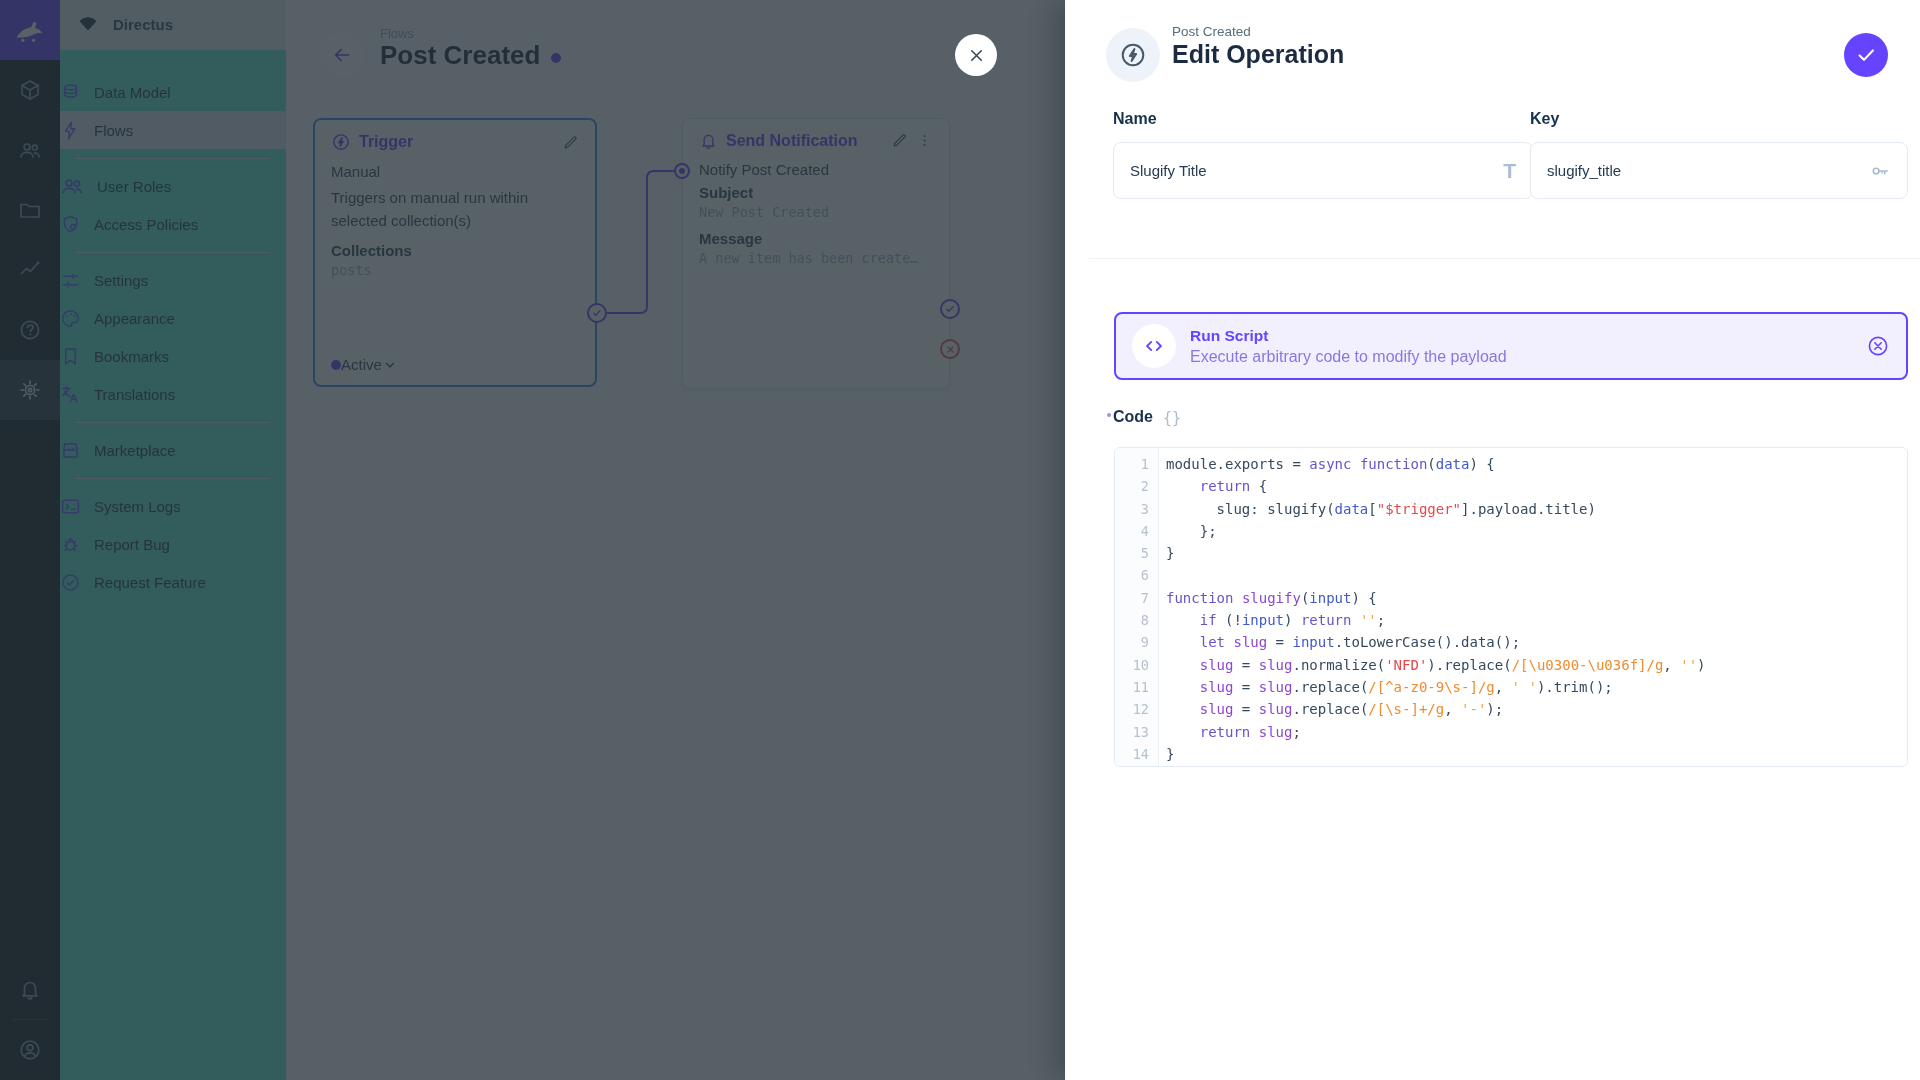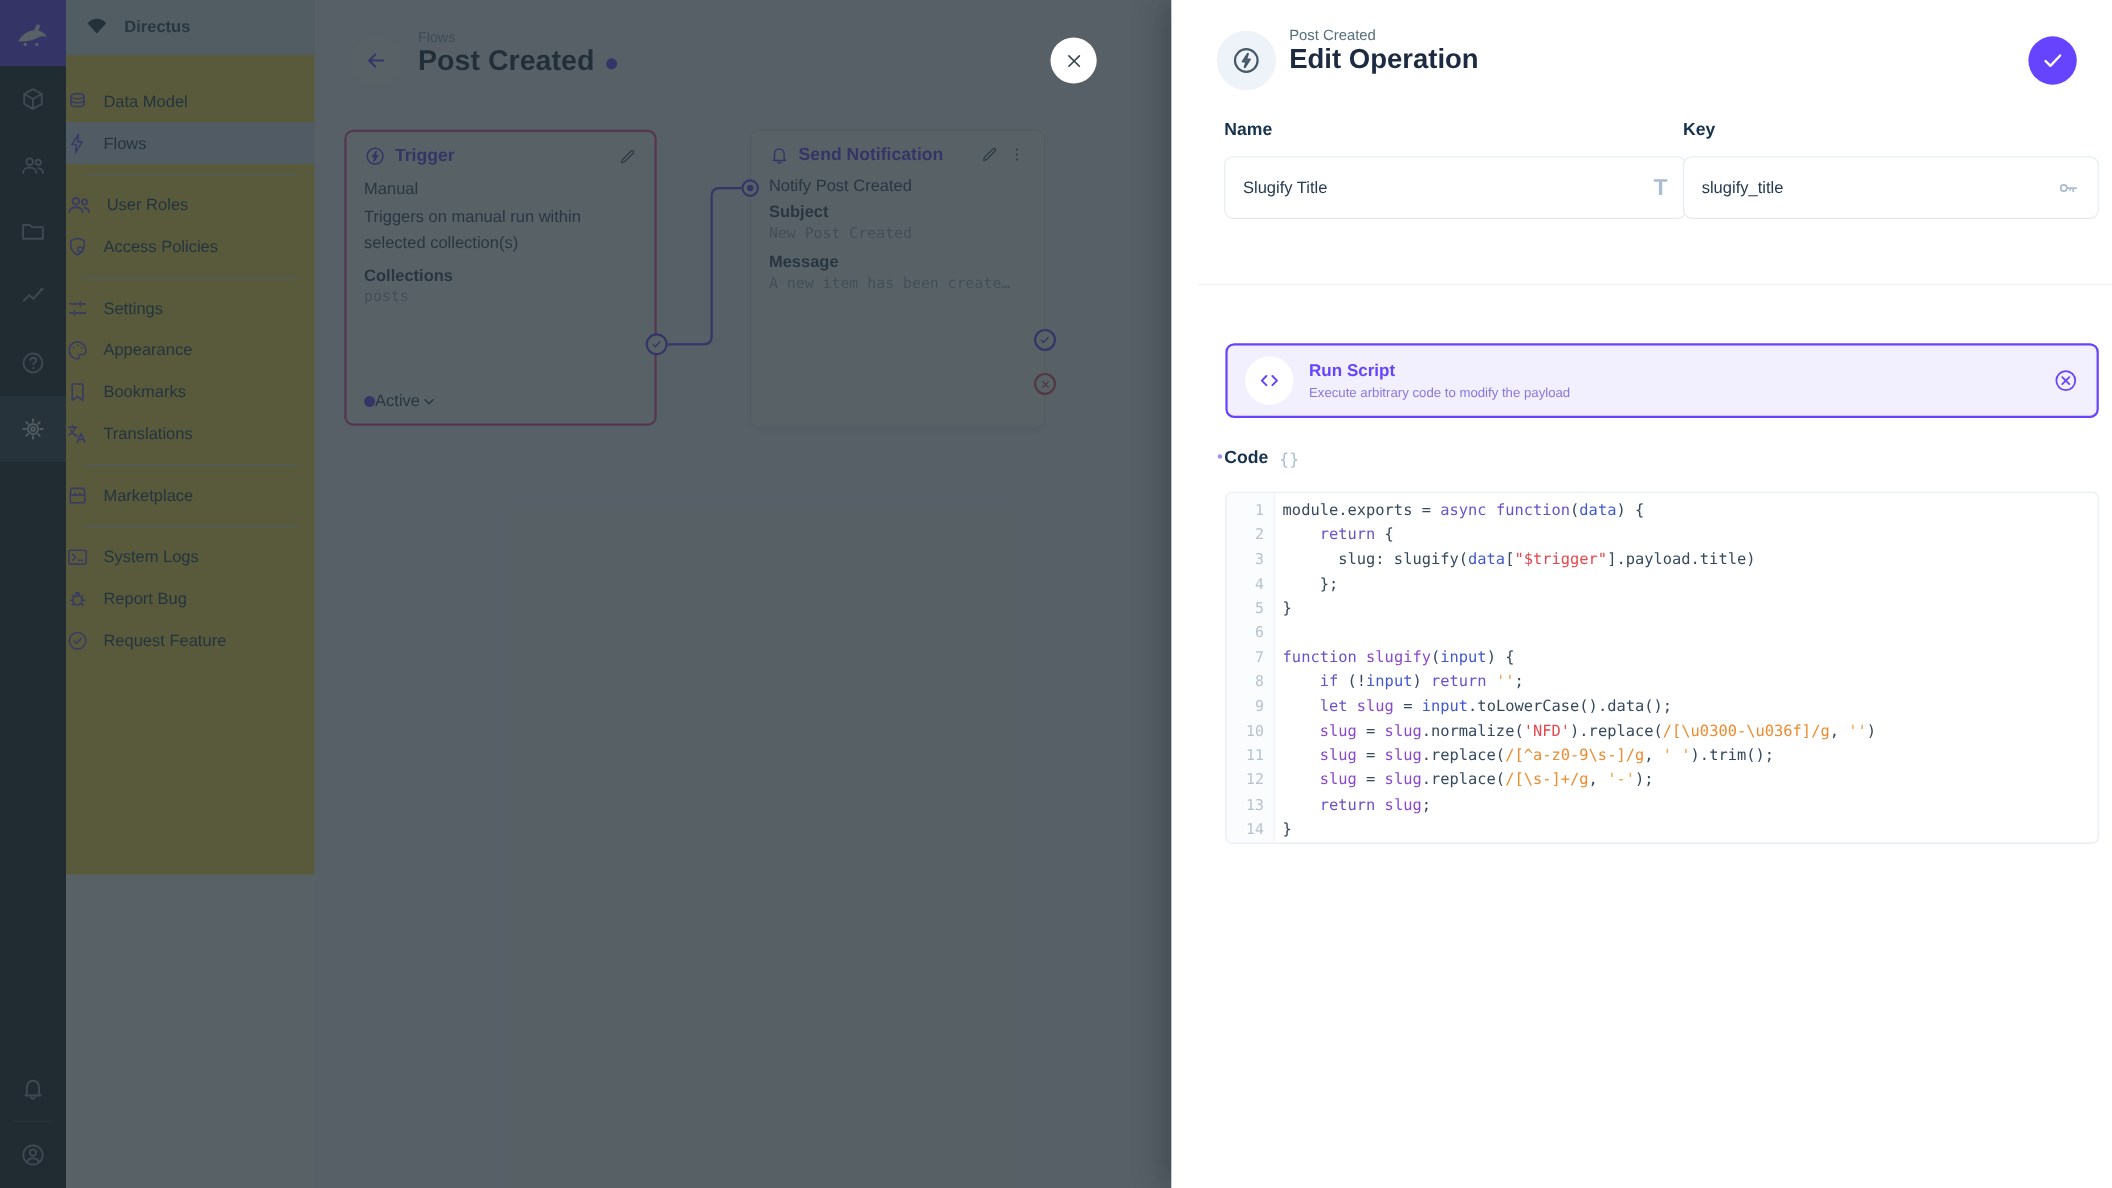--- a/index.html
+++ b/index.html
@@ -9,38 +9,38 @@
   
   .module-bar { position:absolute; left:0; top:0; width:60px; height:1080px; background:#151b22; z-index:10; }
   .logo-tile { width:60px; height:60px; background:#6644FF; display:flex; align-items:center; justify-content:center; }
   .mod-btn { width:60px; height:60px; display:flex; align-items:center; justify-content:center; color:#8b9bab; }
   .mod-btn.active { background:#2d3842; color:#dfe7ee; }
   .mod-bottom { position:absolute; bottom:0; left:0; width:60px; }
   .mod-divider { height:1px; background:#2b353f; margin:0 12px; }
   .icon svg { display:block; }
 
   
-  .nav { position:absolute; left:60px; top:0; width:226px; height:795px; background:#fde047; z-index:10; }
+  .nav { position:absolute; left:60px; top:0; width:226px; height:1080px; background:#5eead4; z-index:10; }
   .project-header { height:50px; background:#e4eaf1; border-bottom:1px solid #dbe3ec; display:flex; align-items:center; gap:13px; padding:0 16px; color:#34495c; font-size:15px; font-weight:bold; }
   .nav-list { padding-top:23px; }
   .nav-item { height:38px; display:flex; align-items:center; gap:13px; font-size:15px; color:#243b53; }
   .nav-item .icon { color:#6644FF; opacity:.85; }
   .nav-item.active { background:#e1e6f2; }
   .nav-divider-block { height:18px; display:flex; align-items:center; }
   .nav-divider-block div { height:1px; background:#dde4ed; flex:1; margin:0 16px; }
 
   
   .canvas { position:absolute; left:286px; top:0; width:779px; height:1080px; background:#f8fafc; z-index:10; }
   .back-btn { position:absolute; left:34px; top:33px; width:44px; height:44px; border-radius:50%; background:#fff; display:flex; align-items:center; justify-content:center; color:#6644FF; }
   .crumb { position:absolute; left:94px; top:26px; font-size:13px; color:#90a4b8; }
   .page-title { position:absolute; left:94px; top:40px; font-size:26px; font-weight:bold; color:#16283c; display:flex; align-items:center; gap:11px; }
   .title-dot { width:10px; height:10px; border-radius:50%; background:#6644FF; margin-top:4px; }
 
   .flow-card { position:absolute; background:#fff; border-radius:8px; padding:12px 16px; }
-  .card-trigger { left:27px; top:118px; width:284px; height:269px; border:2px solid #ec4899; }
+  .card-trigger { left:27px; top:118px; width:284px; height:269px; border:2px solid #3b82f6; }
   .card-op { left:396px; top:118px; width:268px; height:271px; border:1px solid #dde4ee; box-shadow:0 2px 6px rgba(23,41,64,.06); }
   .card-head { display:flex; align-items:center; gap:8px; color:#6644FF; font-size:16px; font-weight:bold; margin-bottom:11px; }
   .card-head .spacer { flex:1; }
   .card-head .tool { color:#44596b; }
   .card-name { font-size:15px; color:#33475b; margin-bottom:6px; }
   .card-desc { font-size:15px; color:#33475b; line-height:1.55; margin-bottom:9px; width:230px; }
   .card-label { font-size:15px; font-weight:bold; color:#33475b; margin-bottom:3px; }
   .card-mono { font-family:"DejaVu Sans Mono", monospace; font-size:13.5px; color:#9fb0c1; margin-bottom:10px; white-space:nowrap; overflow:hidden; }
   .card-footer { position:absolute; left:16px; bottom:12px; display:flex; align-items:center; gap:0; font-size:15px; color:#33475b; }
   .status-dot { width:10px; height:10px; border-radius:50%; background:#6644FF; }
@@ -64,21 +64,21 @@
   .field-label { position:absolute; top:110px; font-size:16px; font-weight:bold; color:#16324c; }
   .field { position:absolute; top:142px; height:57px; border:1px solid #e4eaf2; border-radius:8px; background:#fff; display:flex; align-items:center; padding:0 16px; gap:10px; }
   .field input { flex:1; border:none; outline:none; font-size:15px; color:#243b53; font-family:"Liberation Sans", sans-serif; background:transparent; }
   .affix { color:#a9bccf; }
   .t-glyph { font-size:21px; font-weight:bold; color:#aabdd2; }
   .d-divider { position:absolute; left:24px; top:258px; width:831px; height:1px; background:#eef2f6; }
 
   .banner { position:absolute; left:49px; top:312px; width:794px; height:68px; border:2px solid #6644FF; background:#f2efff; border-radius:8px; display:flex; align-items:center; padding:0 16px; gap:14px; }
   .banner-ic { width:44px; height:44px; border-radius:50%; background:#fff; display:flex; align-items:center; justify-content:center; color:#6644FF; }
   .banner-title { font-size:15.5px; font-weight:bold; color:#6644FF; margin-bottom:3px; }
-  .banner-sub { font-size:12px; color:#8a77e0; }
+  .banner-sub { font-size:16px; color:#8a77e0; }
   .banner .spacer { flex:1; }
   .banner-x { color:#6644FF; }
 
   .code-label { position:absolute; left:42px; top:408px; display:flex; align-items:flex-start; gap:2px; }
   .req-dot { width:4px; height:4px; border-radius:50%; background:#9e8ff0; margin-top:5px; }
   .code-label b { font-size:16px; color:#16324c; margin-right:8px; }
   .braces-glyph { font-family:"DejaVu Sans Mono", monospace; font-size:15px; color:#a9bcd0; padding-top:1px; }
 
   .code-box { position:absolute; left:49px; top:447px; width:794px; height:320px; border:1px solid #e4eaf1; border-radius:6px; background:#fff; overflow:hidden; display:flex; }
   .gutter { width:44px; background:#fafcfd; border-right:1px solid #edf1f5; padding-top:5px; }

